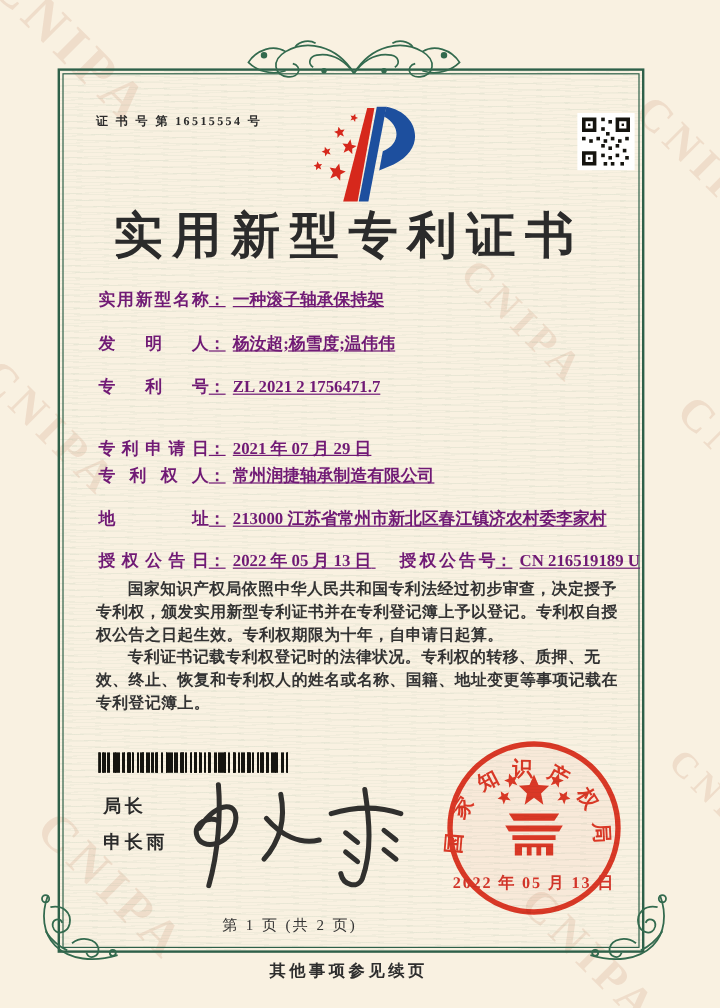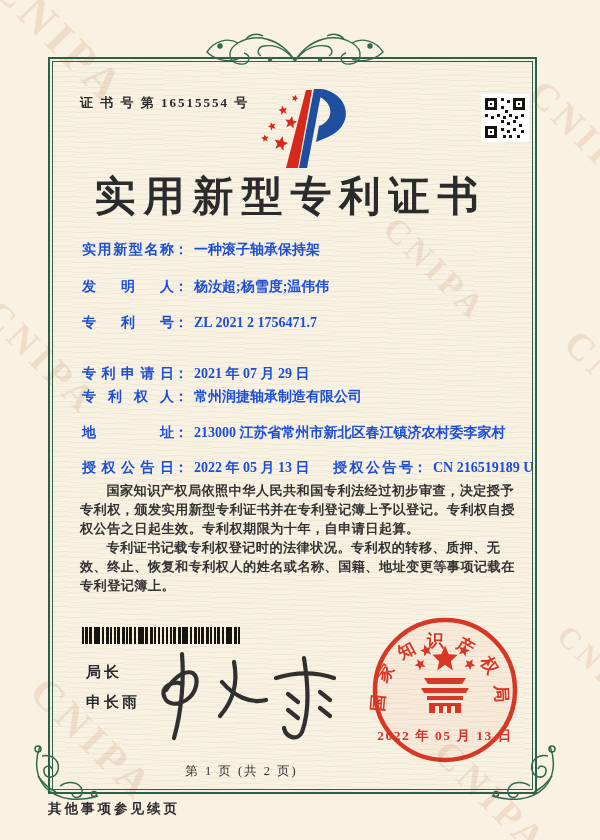--- a/index.html
+++ b/index.html
@@ -19,49 +19,49 @@
     border:2px solid #2e6049;z-index:1;
     background:
       repeating-linear-gradient(2deg, rgba(110,155,125,0.07) 0 1px, transparent 1px 5px),
       repeating-linear-gradient(-3deg, rgba(110,155,125,0.05) 0 1px, transparent 1px 6px);
   }
   .frame-inner{position:absolute;inset:2px;border:1px solid #2e6049;}
   .ornament-top{position:absolute;left:200px;top:29px;z-index:2;}
   .flourish{position:absolute;z-index:2;}
   .flourish.bl{left:30px;top:742px;}
   .flourish.br{left:488px;top:742px;transform:scaleX(-1);}
-  .cert-no{position:absolute;left:80px;top:94px;font-size:13px;font-weight:700;letter-spacing:2px;z-index:3;}
+  .cert-no{position:absolute;left:80px;top:94px;font-size:10px;font-weight:700;letter-spacing:2px;z-index:3;}
   .logo{position:absolute;left:250px;top:84px;z-index:3;}
   .qr{position:absolute;left:481px;top:94px;z-index:3;}
   .title{
     position:absolute;left:48px;top:169px;width:485px;text-align:center;
     font-size:41px;font-weight:700;letter-spacing:8px;z-index:3;
   }
-  .field-row{position:absolute;left:82px;font-size:14px;font-weight:600;color:#1d4ed8;z-index:3;white-space:nowrap;}
+  .field-row{position:absolute;left:82px;font-size:14px;font-weight:600;color:#701a75;z-index:3;white-space:nowrap;text-decoration:underline;}
   .lab{display:inline-block;width:92px;text-align:justify;text-align-last:justify;vertical-align:bottom;}
   .lab.second{width:80px;margin-left:20px;}
   .colon{margin-right:6px;}
   .paras{position:absolute;left:80px;top:481px;width:446px;z-index:3;}
   .paras p{
     margin:0;text-indent:2em;font-size:13.2px;line-height:19px;
     color:#333;letter-spacing:0.4px;font-weight:700;
   }
   .barcode{
     position:absolute;left:82px;top:627px;width:158px;height:17px;z-index:3;
     background:
       repeating-linear-gradient(90deg,#15140f 0 2px,transparent 2px 4px),
       repeating-linear-gradient(90deg,#15140f 0 1px,transparent 1px 7px),
       repeating-linear-gradient(90deg,transparent 0 3px,#15140f 3px 5px,transparent 5px 11px);
   }
   .sig-title{position:absolute;left:86px;top:663px;font-size:15px;font-weight:700;letter-spacing:3px;z-index:3;}
   .sig-name{position:absolute;left:86px;top:693px;font-size:15px;font-weight:700;letter-spacing:3px;z-index:3;text-align:center;}
   .sig{position:absolute;left:138px;top:648px;z-index:3;}
   .seal{position:absolute;left:368px;top:616px;z-index:4;mix-blend-mode:multiply;opacity:0.93;}
   .page-info{position:absolute;left:48px;top:763px;width:387px;text-align:center;font-size:12.5px;color:#333;z-index:3;letter-spacing:2px;}
-  .cont-note{position:absolute;left:48px;top:800px;width:485px;text-align:left;font-size:13.5px;color:#2e2e2e;z-index:3;letter-spacing:3px;font-weight:600;}
+  .cont-note{position:absolute;left:48px;top:800px;width:485px;text-align:center;font-size:13.5px;color:#2e2e2e;z-index:3;letter-spacing:3px;font-weight:600;}
 </style>
 </head>
 <body>
 
 <div class="wm" style="left:-25px;top:10px;font-size:46px">CNIPA</div>
 <div class="wm" style="left:515px;top:115px">CNIPA</div>
 <div class="wm" style="left:370px;top:250px;font-size:34px">CNIPA</div>
 <div class="wm" style="left:-30px;top:335px">CNIPA</div>
 <div class="wm" style="left:550px;top:365px">CNIPA</div>
 <div class="wm" style="left:15px;top:715px;font-size:42px">CNIPA</div>

